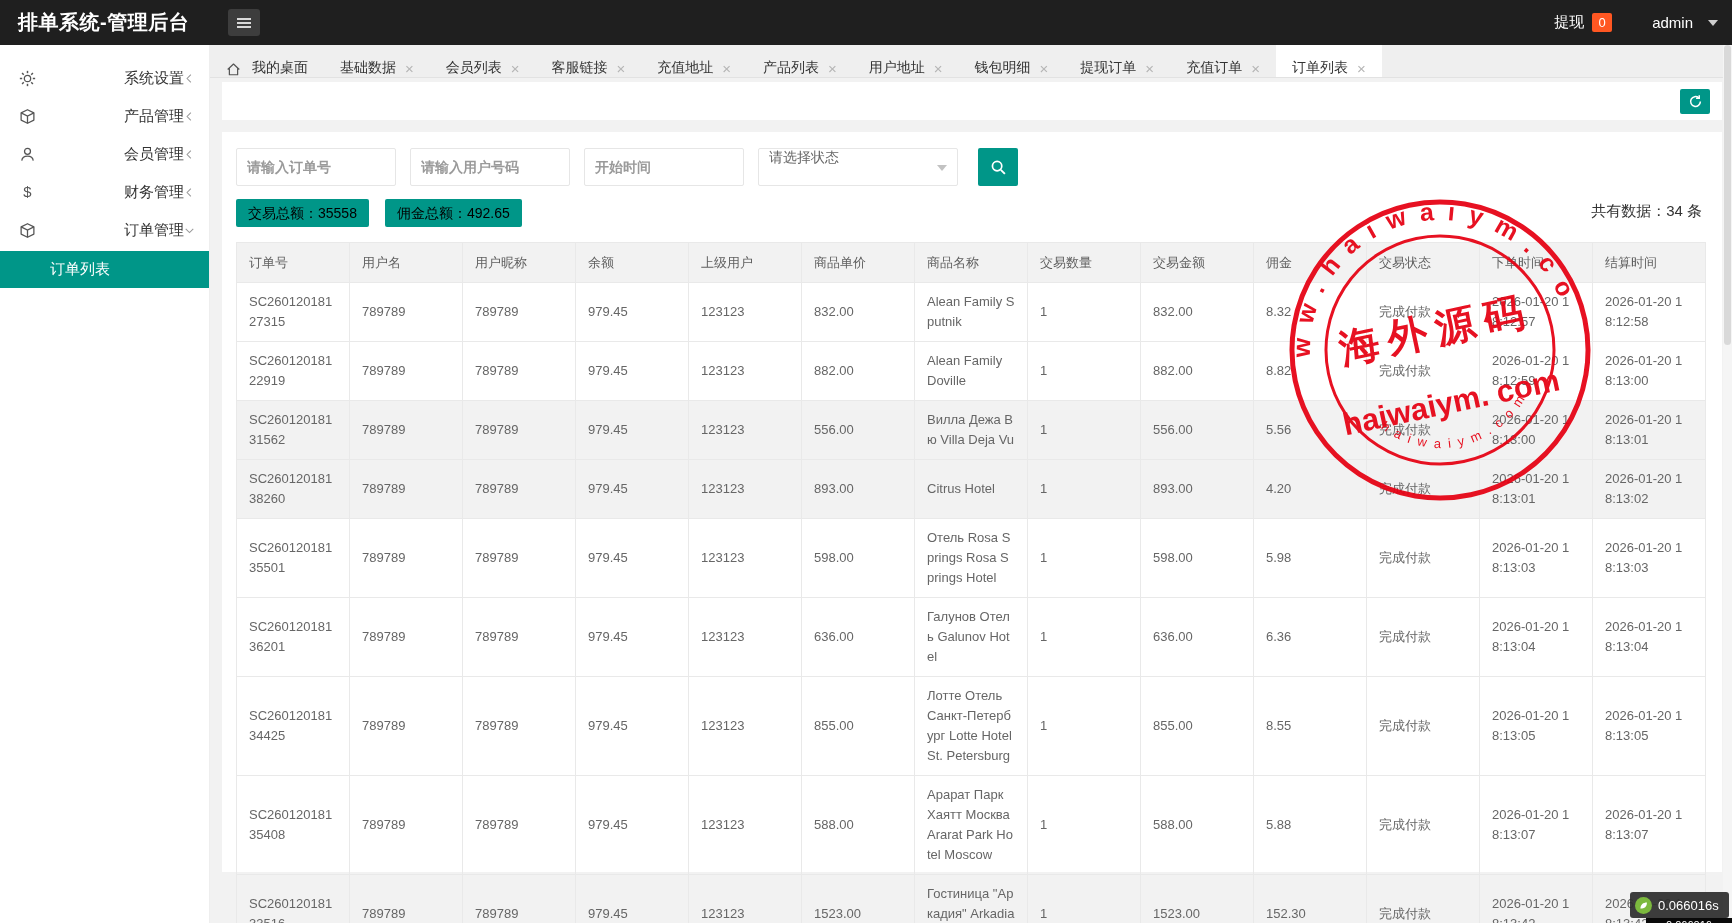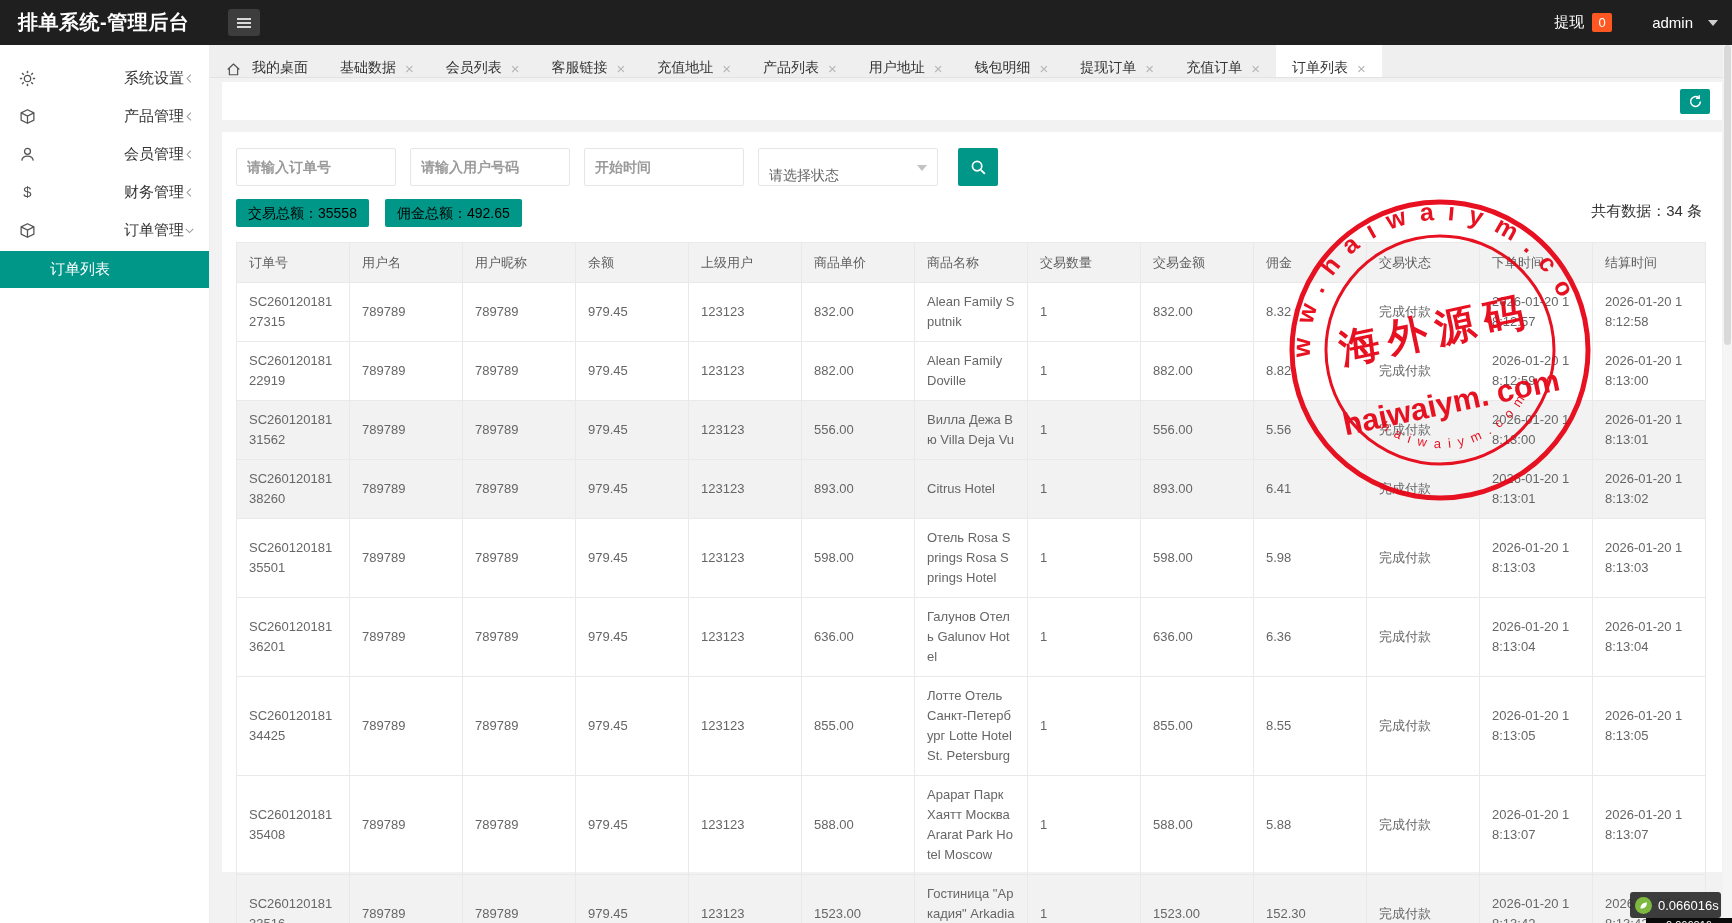--- a/index.html
+++ b/index.html
@@ -34,41 +34,41 @@
   .tab.active { background:#ffffff; }
   .tab .home { display:inline-flex; margin-right:2px; }
   .toolbar { margin:4px 10px 0 12px; height:38px; background:#fff; position:relative; }
   .refresh-btn { position:absolute; right:12px; top:7px; width:30px; height:25px; background:#009688; border:none; border-radius:2px; display:flex; align-items:center; justify-content:center; cursor:pointer; }
   .card { margin:12px 10px 0 12px; background:#fff; padding:16px 14px 0 14px; position:relative; height:740px; }
 
   
   .filter-row { display:flex; align-items:center; gap:14px; }
   .f-input { width:160px; height:38px; border:1px solid #e6e6e6; border-radius:2px; padding:0 10px; font-size:14px; color:#333; outline:none; font-family:inherit;font-weight:bold; }
   .f-input::placeholder { color:#9a9a9a; }
-  .f-select { width:180px; height:38px; border:1px solid #e6e6e6; border-radius:2px; padding:0 10px; font-size:14px; color:#666; background:#fff; position:relative; display:flex; align-items:flex-end; cursor:pointer; }
+  .f-select { width:200px; height:38px; border:1px solid #e6e6e6; border-radius:2px; padding:0 10px; font-size:14px; color:#666; background:#fff; position:relative; display:flex; align-items:flex-start; cursor:pointer; }
   .f-select .sel-caret { position:absolute; right:10px; top:16px; width:0; height:0; border-left:5px solid transparent; border-right:5px solid transparent; border-top:6px solid #c2c2c2; }
   .search-btn { width:40px; height:38px; background:#009688; border:none; border-radius:2px; display:flex; align-items:center; justify-content:center; cursor:pointer; margin-left:6px; }
 
   
   .badge-row { margin-top:12px; display:flex; align-items:center; gap:16px; position:relative; height:30px; }
   .sum-badge { background:#009688; color:#000000; font-size:14px; height:28px; line-height:28px; padding:0 12px; border-radius:2px; }
   .record-count { position:absolute; right:6px; top:4px; font-size:15px; color:#333; }
 
   
   .tbl-wrap { margin-top:14px; }
   table { border-collapse:collapse; table-layout:fixed; width:1470px; }
   th, td { border:1px solid #e9e9e9; font-size:13px; color:#666; padding:9px 12px; text-align:left; vertical-align:middle; word-break:break-all; line-height:20px; font-weight:normal; }
   th { background:#f2f2f2; height:40px; color:#5f5f5f; }
   tr.shaded td { background:#f2f2f2; }
 
   
   .stamp { position:absolute; left:1280px; top:190px; width:320px; height:320px; z-index:40; pointer-events:none; opacity:0.93; transform:rotate(-12deg); }
 
   
-  .timer1 { position:absolute; left:1630px; top:892px; height:26px; background:rgba(45,45,45,0.92); border-radius:3px; color:#fff; font-size:13px; display:flex; align-items:center; gap:6px; padding:0 2px 0 5px; z-index:50; cursor:pointer; }
+  .timer1 { position:absolute; left:1630px; top:892px; height:26px; background:rgba(45,45,45,0.92); border-radius:3px; color:#fff; font-size:13px; display:flex; align-items:center; gap:6px; padding:0 10px 0 5px; z-index:50; cursor:pointer; }
   .leaf-ic { width:17px; height:17px; border-radius:50%; background:#7cb93e; display:inline-flex; align-items:center; justify-content:center; }
   .timer2 { position:absolute; left:1646px; top:918px; width:86px; height:16px; background:#0a0a0a; color:#fff; font-size:11px; line-height:15px; text-align:center; z-index:50; }
 
   .scrollbar { position:absolute; right:0; top:45px; bottom:0; width:9px; background:#f5f5f5; z-index:25; }
   .scrollbar .thumb { position:absolute; top:0; left:1px; width:7px; height:300px; background:#d9d9d9; border-radius:4px; }
 </style>
 </head>
 <body>
 
 <div class="header">
@@ -324,21 +324,21 @@
             <tr class="shaded">
               <td>SC26012018138260</td>
               <td>789789</td>
               <td>789789</td>
               <td>979.45</td>
               <td>123123</td>
               <td>893.00</td>
               <td>Citrus Hotel</td>
               <td>1</td>
               <td>893.00</td>
-              <td>6.41</td>
+              <td>4.20</td>
               <td>完成付款</td>
               <td>2026-01-20 18:13:01</td>
               <td>2026-01-20 18:13:02</td>
             </tr>
             <tr>
               <td>SC26012018135501</td>
               <td>789789</td>
               <td>789789</td>
               <td>979.45</td>
               <td>123123</td>

